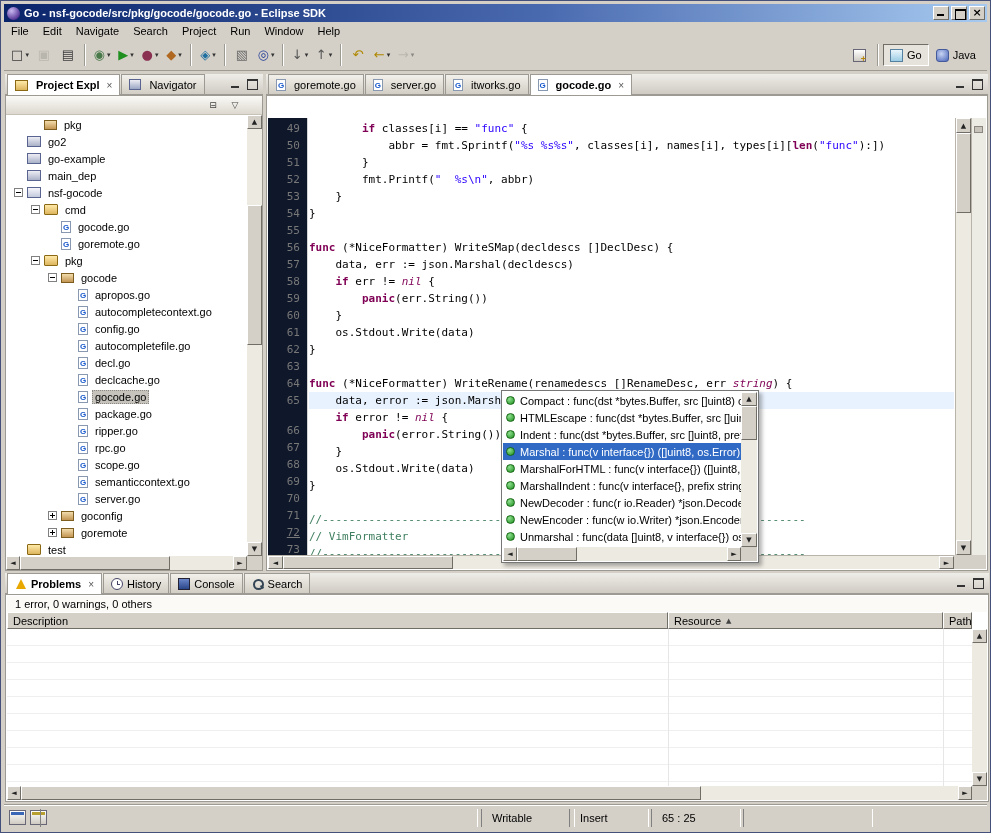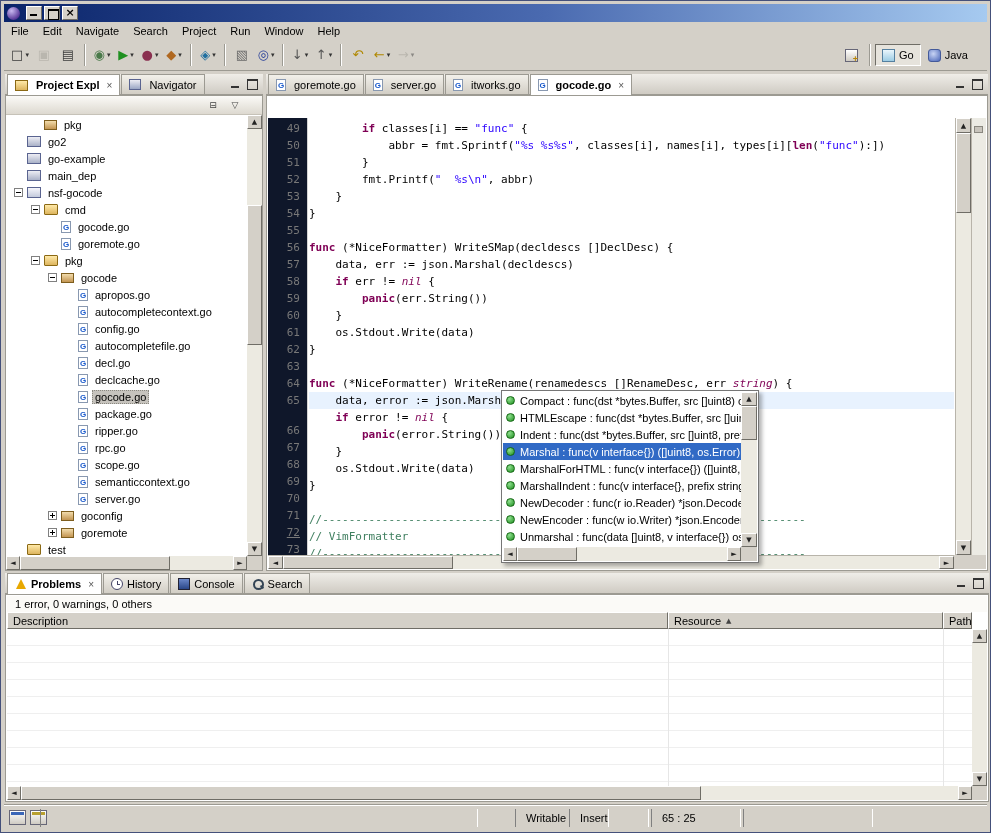--- a/index.html
+++ b/index.html
@@ -20,21 +20,21 @@
   
   #menubar{position:absolute;left:3px;right:3px;top:21px;height:18px;display:flex;align-items:center;}
   .menu-item{padding:2px 7px;}
   #toolbar{position:absolute;left:3px;right:3px;top:39px;height:31px;border-bottom:1px solid #9C9A92;}
   #toolbar-buttons{position:absolute;left:4px;top:2px;display:flex;align-items:center;height:26px;}
   .tool-btn{height:24px;min-width:24px;display:flex;align-items:center;justify-content:center;padding:0 2px;border:1px solid transparent;}
   .tool-btn.disabled{opacity:.45;}
   .tool-ico{font-family:"DejaVu Sans",sans-serif;font-size:13px;line-height:20px;}
   .caret{font-family:"DejaVu Sans",sans-serif;font-size:7px;color:#333;margin-left:2px;}
   .tsep{width:2px;height:22px;border-left:1px solid #9C9A92;border-right:1px solid #FFF;margin:0 4px;}
-  #perspectives{position:absolute;right:12px;top:2px;display:flex;align-items:center;height:26px;}
+  #perspectives{position:absolute;right:4px;top:2px;display:flex;align-items:center;height:26px;}
   .persp-btn{height:22px;display:flex;align-items:center;gap:4px;padding:0 6px;border:1px solid transparent;}
   .persp-btn.pressed{border-color:#6F6D66 #FFF #FFF #6F6D66;background:#E6E3DC;}
   .pico{width:13px;height:13px;border:1px solid #5580A0;background:linear-gradient(#EAF6FC,#9CCCE4);}
   .pico.java{border-color:#445A9A;background:radial-gradient(circle at 40% 35%,#C8D4F4,#4A66B8);border-radius:3px;}
   .pico.open-persp{background:linear-gradient(#FFF,#CFCBC3);border-color:#667;position:relative;}
   .pico.open-persp::after{content:"+";position:absolute;right:-1px;bottom:-3px;color:#B8860B;font:bold 9px "Liberation Sans",sans-serif;}
 
   
   .panel{position:absolute;}
   .tabstrip{position:absolute;left:0;right:0;top:0;height:21px;background:linear-gradient(#EFEDE8,#CFCBC3);border-bottom:1px solid #9C9A92;display:flex;align-items:flex-end;padding-left:2px;}
@@ -136,20 +136,21 @@
   .st-ico::before{content:"";position:absolute;left:1px;right:1px;top:1px;height:3px;background:#3A66B8;}
   .st-ico.pin::before{background:#B8A030;}
 </style>
 </head>
 <body>
 
 <div id="win">
 
   <div id="titlebar">
     <span id="appicon"></span>
+    <span id="title">Go - nsf-gocode/src/pkg/gocode/gocode.go - Eclipse SDK</span>
     <span class="tbtn tb-min"></span>
     <span class="tbtn tb-max"></span>
     <span class="tbtn tb-close"></span>
   </div>
 
   <div id="menubar">
       <div class="menu-item">File</div>
       <div class="menu-item">Edit</div>
       <div class="menu-item">Navigate</div>
       <div class="menu-item">Search</div>
@@ -636,19 +637,19 @@
       <div id="pb-corner"></div>
     </div>
   </div>
 
   <div id="statusbar">
     <div id="st-icons">
       <span class="st-ico"></span>
       <span class="st-ico pin"></span>
     </div>
     <div class="scell" style="left:36px;width:438px;"></div>
-    <div class="scell" style="left:477px;width:94px;margin-left:34px;">Writable</div>
+    <div class="scell" style="left:477px;width:94px;">Writable</div>
     <div class="scell" style="left:565px;width:80px;">Insert</div>
     <div class="scell" style="left:647px;width:90px;">65 : 25</div>
     <div class="scell" style="left:739px;width:130px;"></div>
   </div>
 
 </div>
 
 </body></html>

